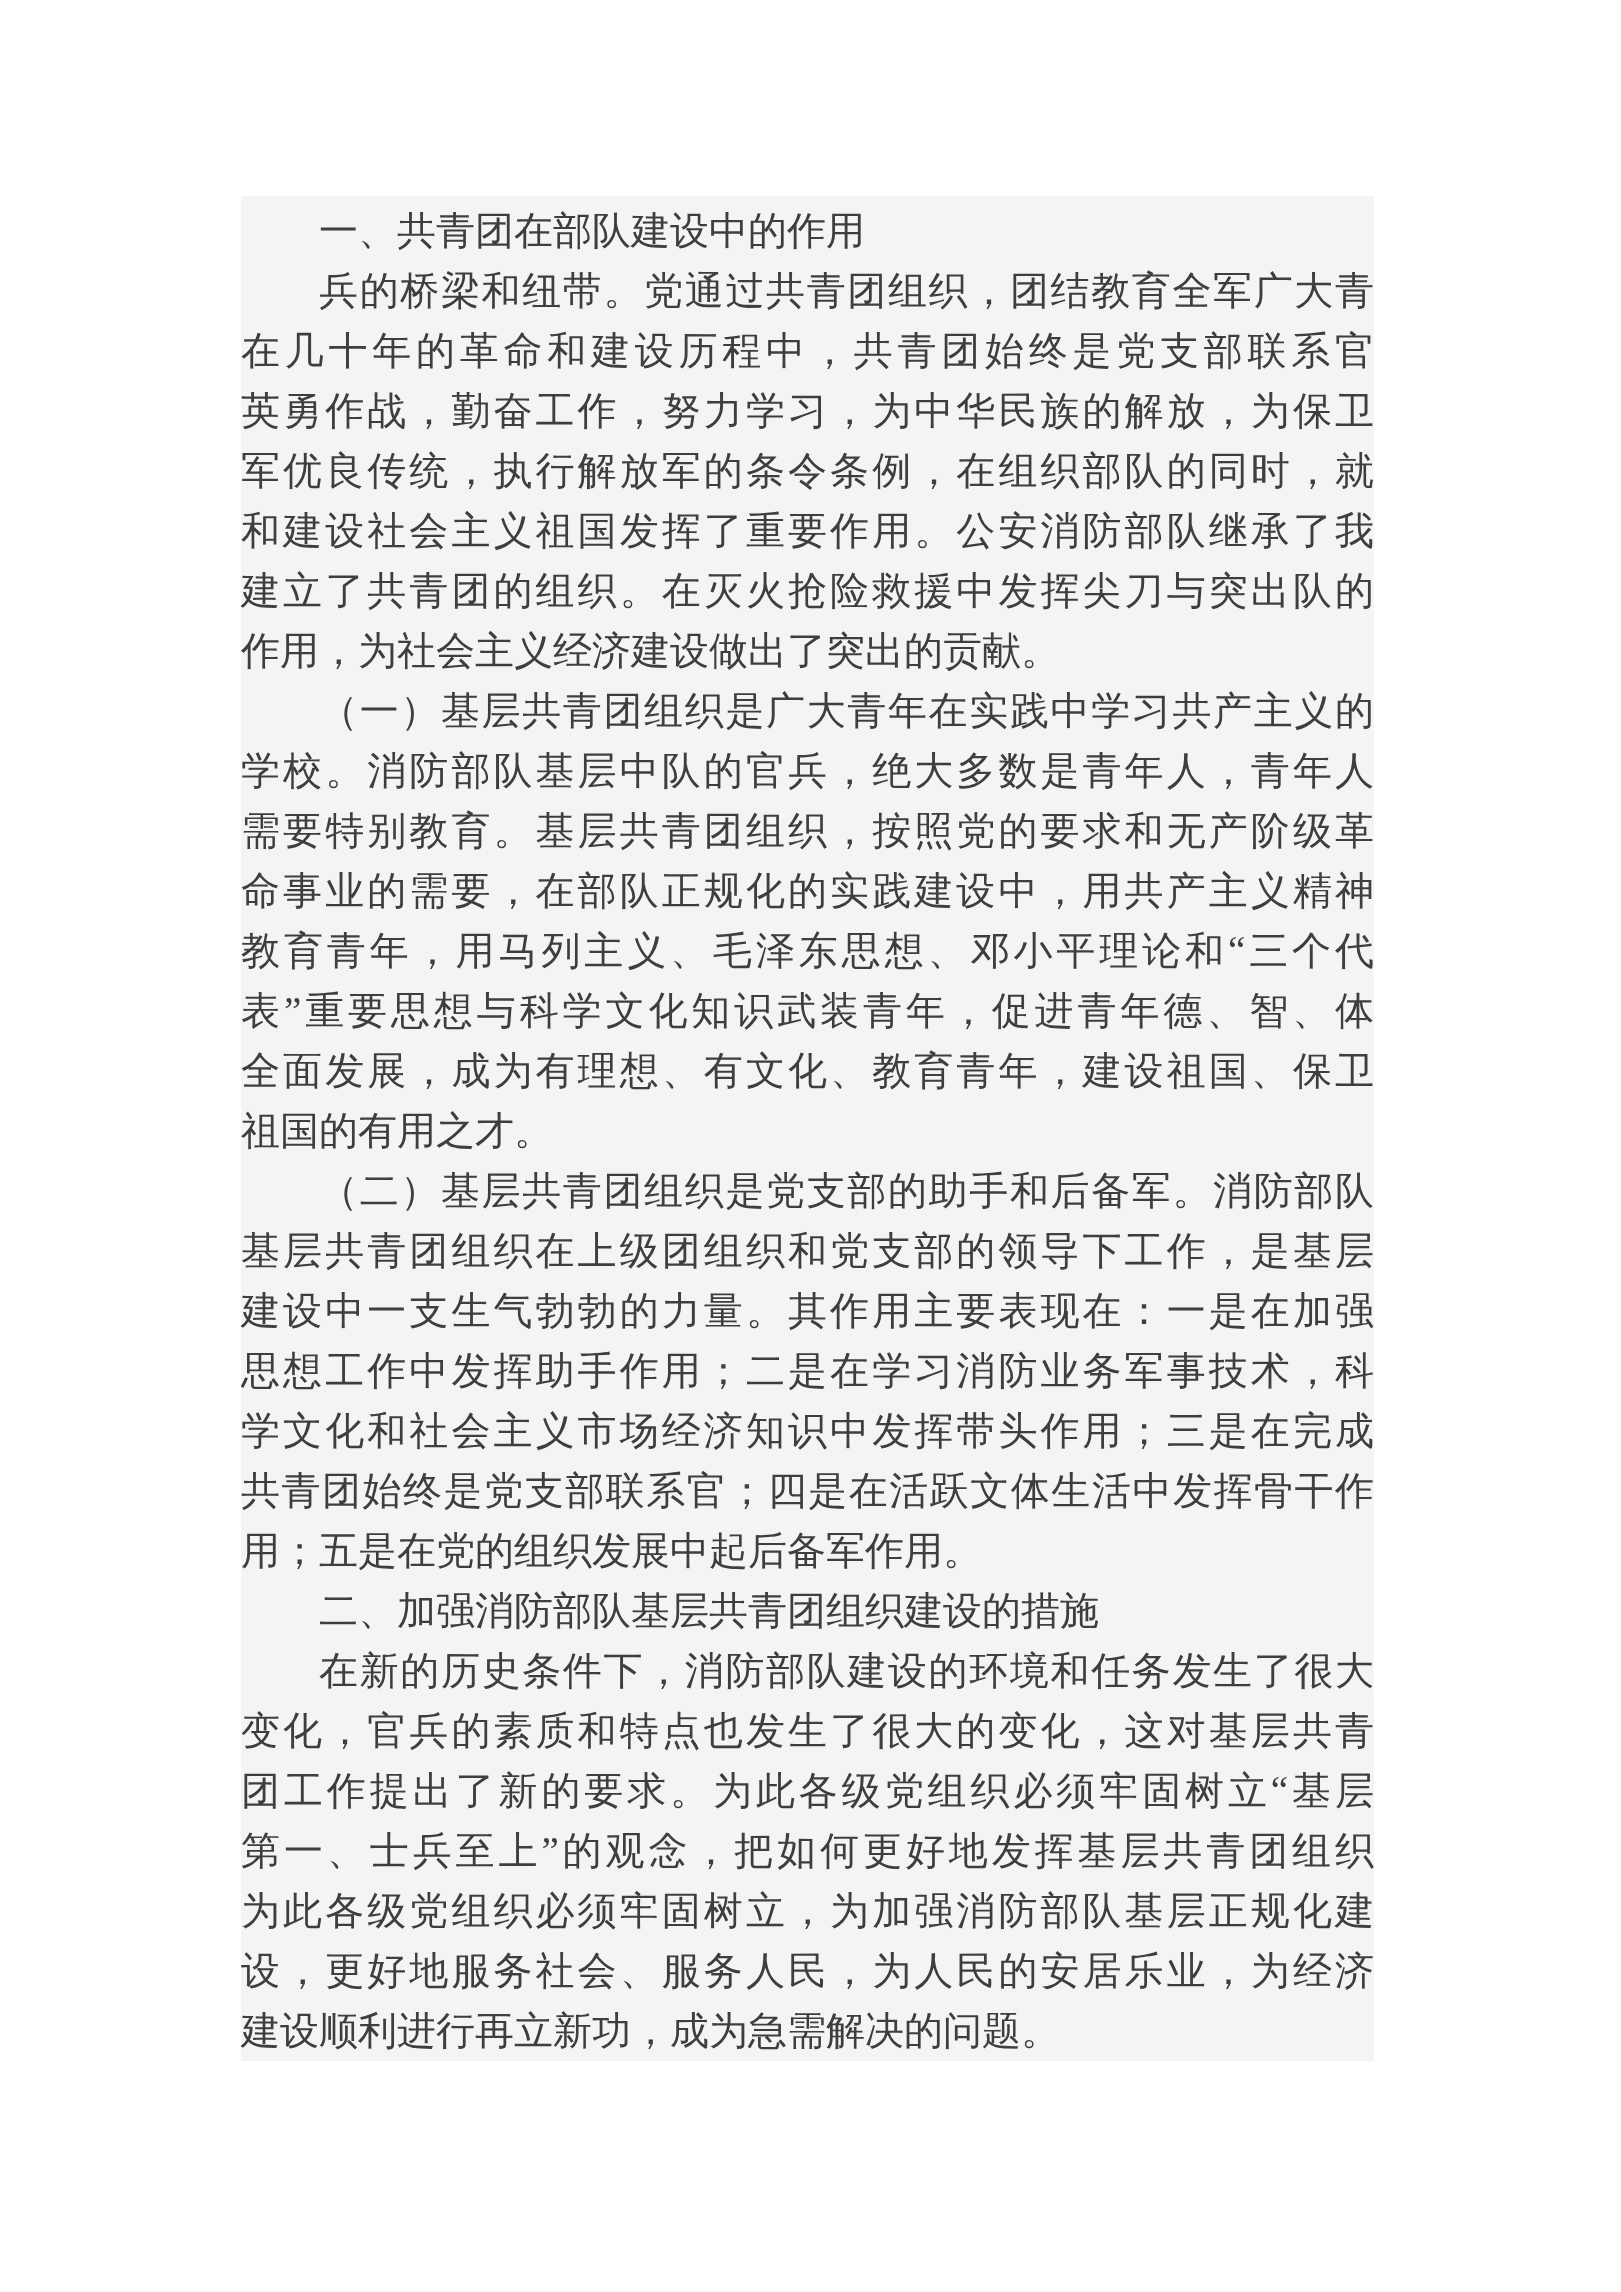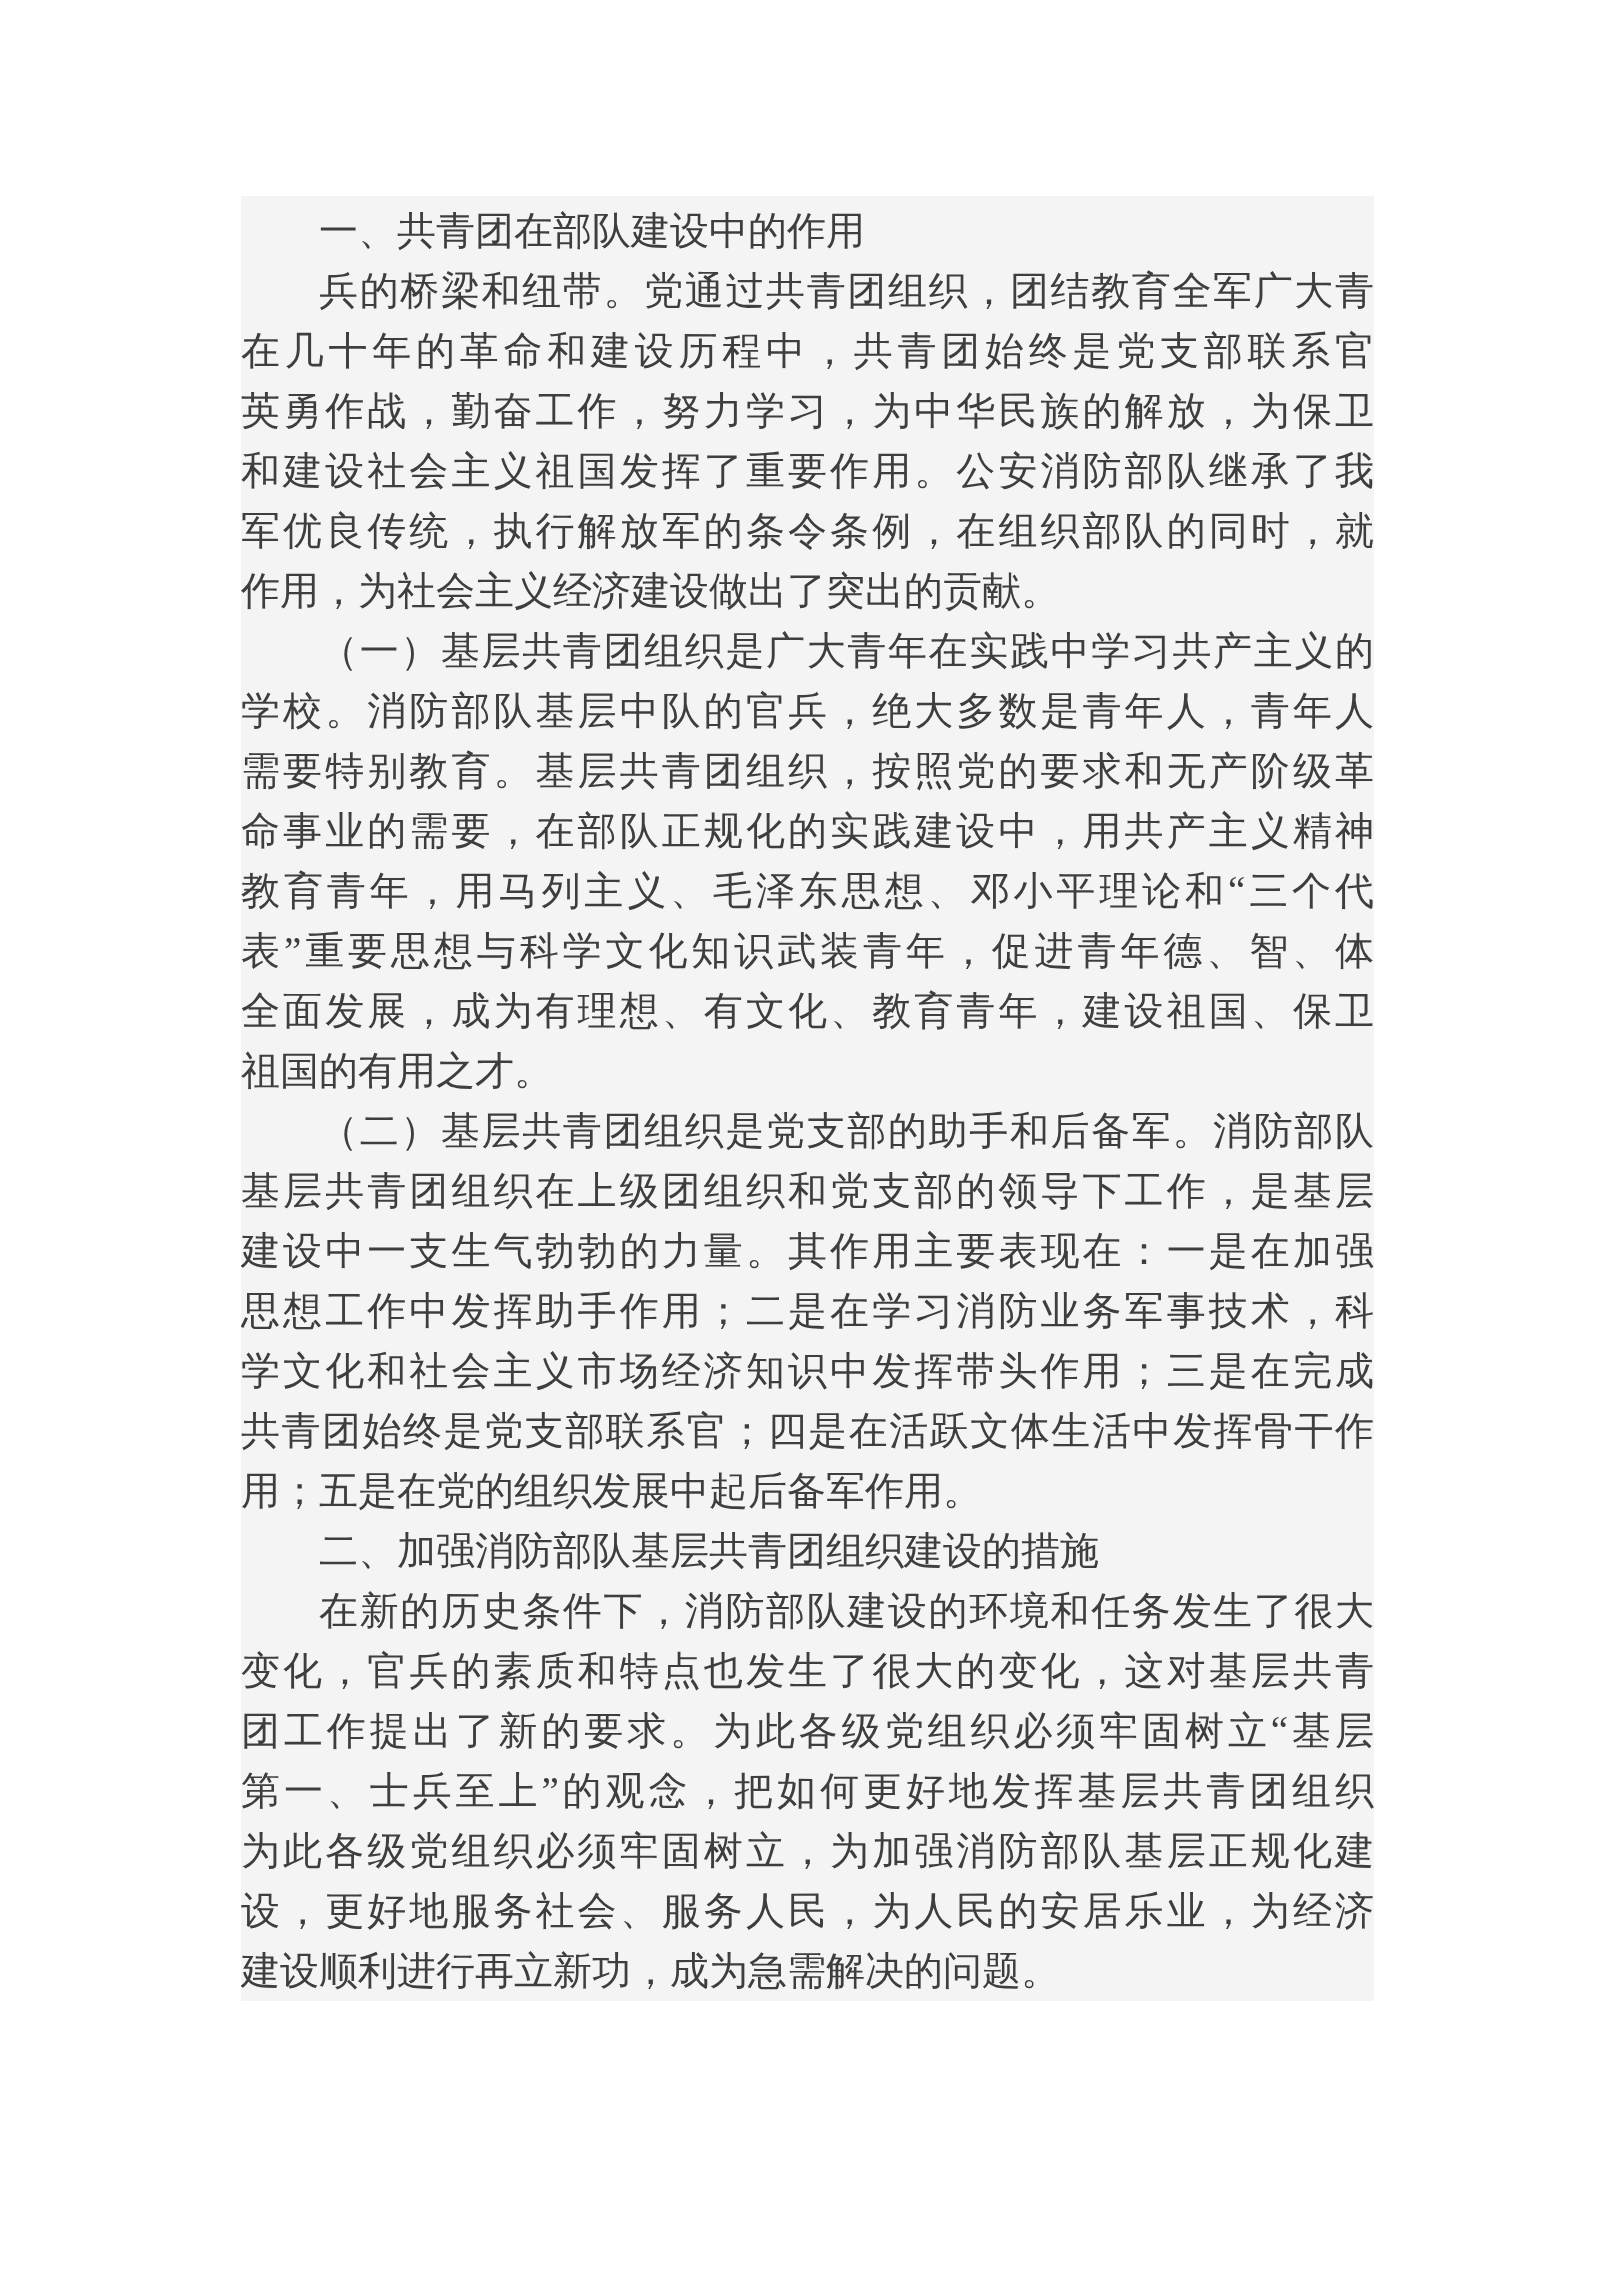--- a/index.html
+++ b/index.html
@@ -49,22 +49,23 @@
 
 <div class="page" style="background: rgb(255, 255, 255);">
   <div class="doc" id="doc" style="background: rgb(244, 244, 245); color: rgb(62, 62, 62);">
       <div class="para">
         <div class="line">一、共青团在部队建设中的作用</div>
       </div>
       <div class="para">
         <div class="line">兵的桥梁和纽带。党通过共青团组织，团结教育全军广大青年，</div>
         <div class="line">在几十年的革命和建设历程中，共青团始终是党支部联系官</div>
         <div class="line">英勇作战，勤奋工作，努力学习，为中华民族的解放，为保卫</div>
+        <div class="line">军优良传统，执行解放军的条令条例，在组织部队的同时，就</div>
         <div class="line">和建设社会主义祖国发挥了重要作用。公安消防部队继承了我</div>
-        <div class="line">军优良传统，执行解放军的条令条例，在组织部队的同时，就</div>
+        <div class="line">建立了共青团的组织。在灭火抢险救援中发挥尖刀与突出队的</div>
         <div class="line">作用，为社会主义经济建设做出了突出的贡献。</div>
       </div>
       <div class="para">
         <div class="line">（一）基层共青团组织是广大青年在实践中学习共产主义的</div>
         <div class="line">学校。消防部队基层中队的官兵，绝大多数是青年人，青年人</div>
         <div class="line">需要特别教育。基层共青团组织，按照党的要求和无产阶级革</div>
         <div class="line">命事业的需要，在部队正规化的实践建设中，用共产主义精神</div>
         <div class="line">教育青年，用马列主义、毛泽东思想、邓小平理论和“三个代</div>
         <div class="line">表”重要思想与科学文化知识武装青年，促进青年德、智、体</div>
         <div class="line">全面发展，成为有理想、有文化、教育青年，建设祖国、保卫</div>

